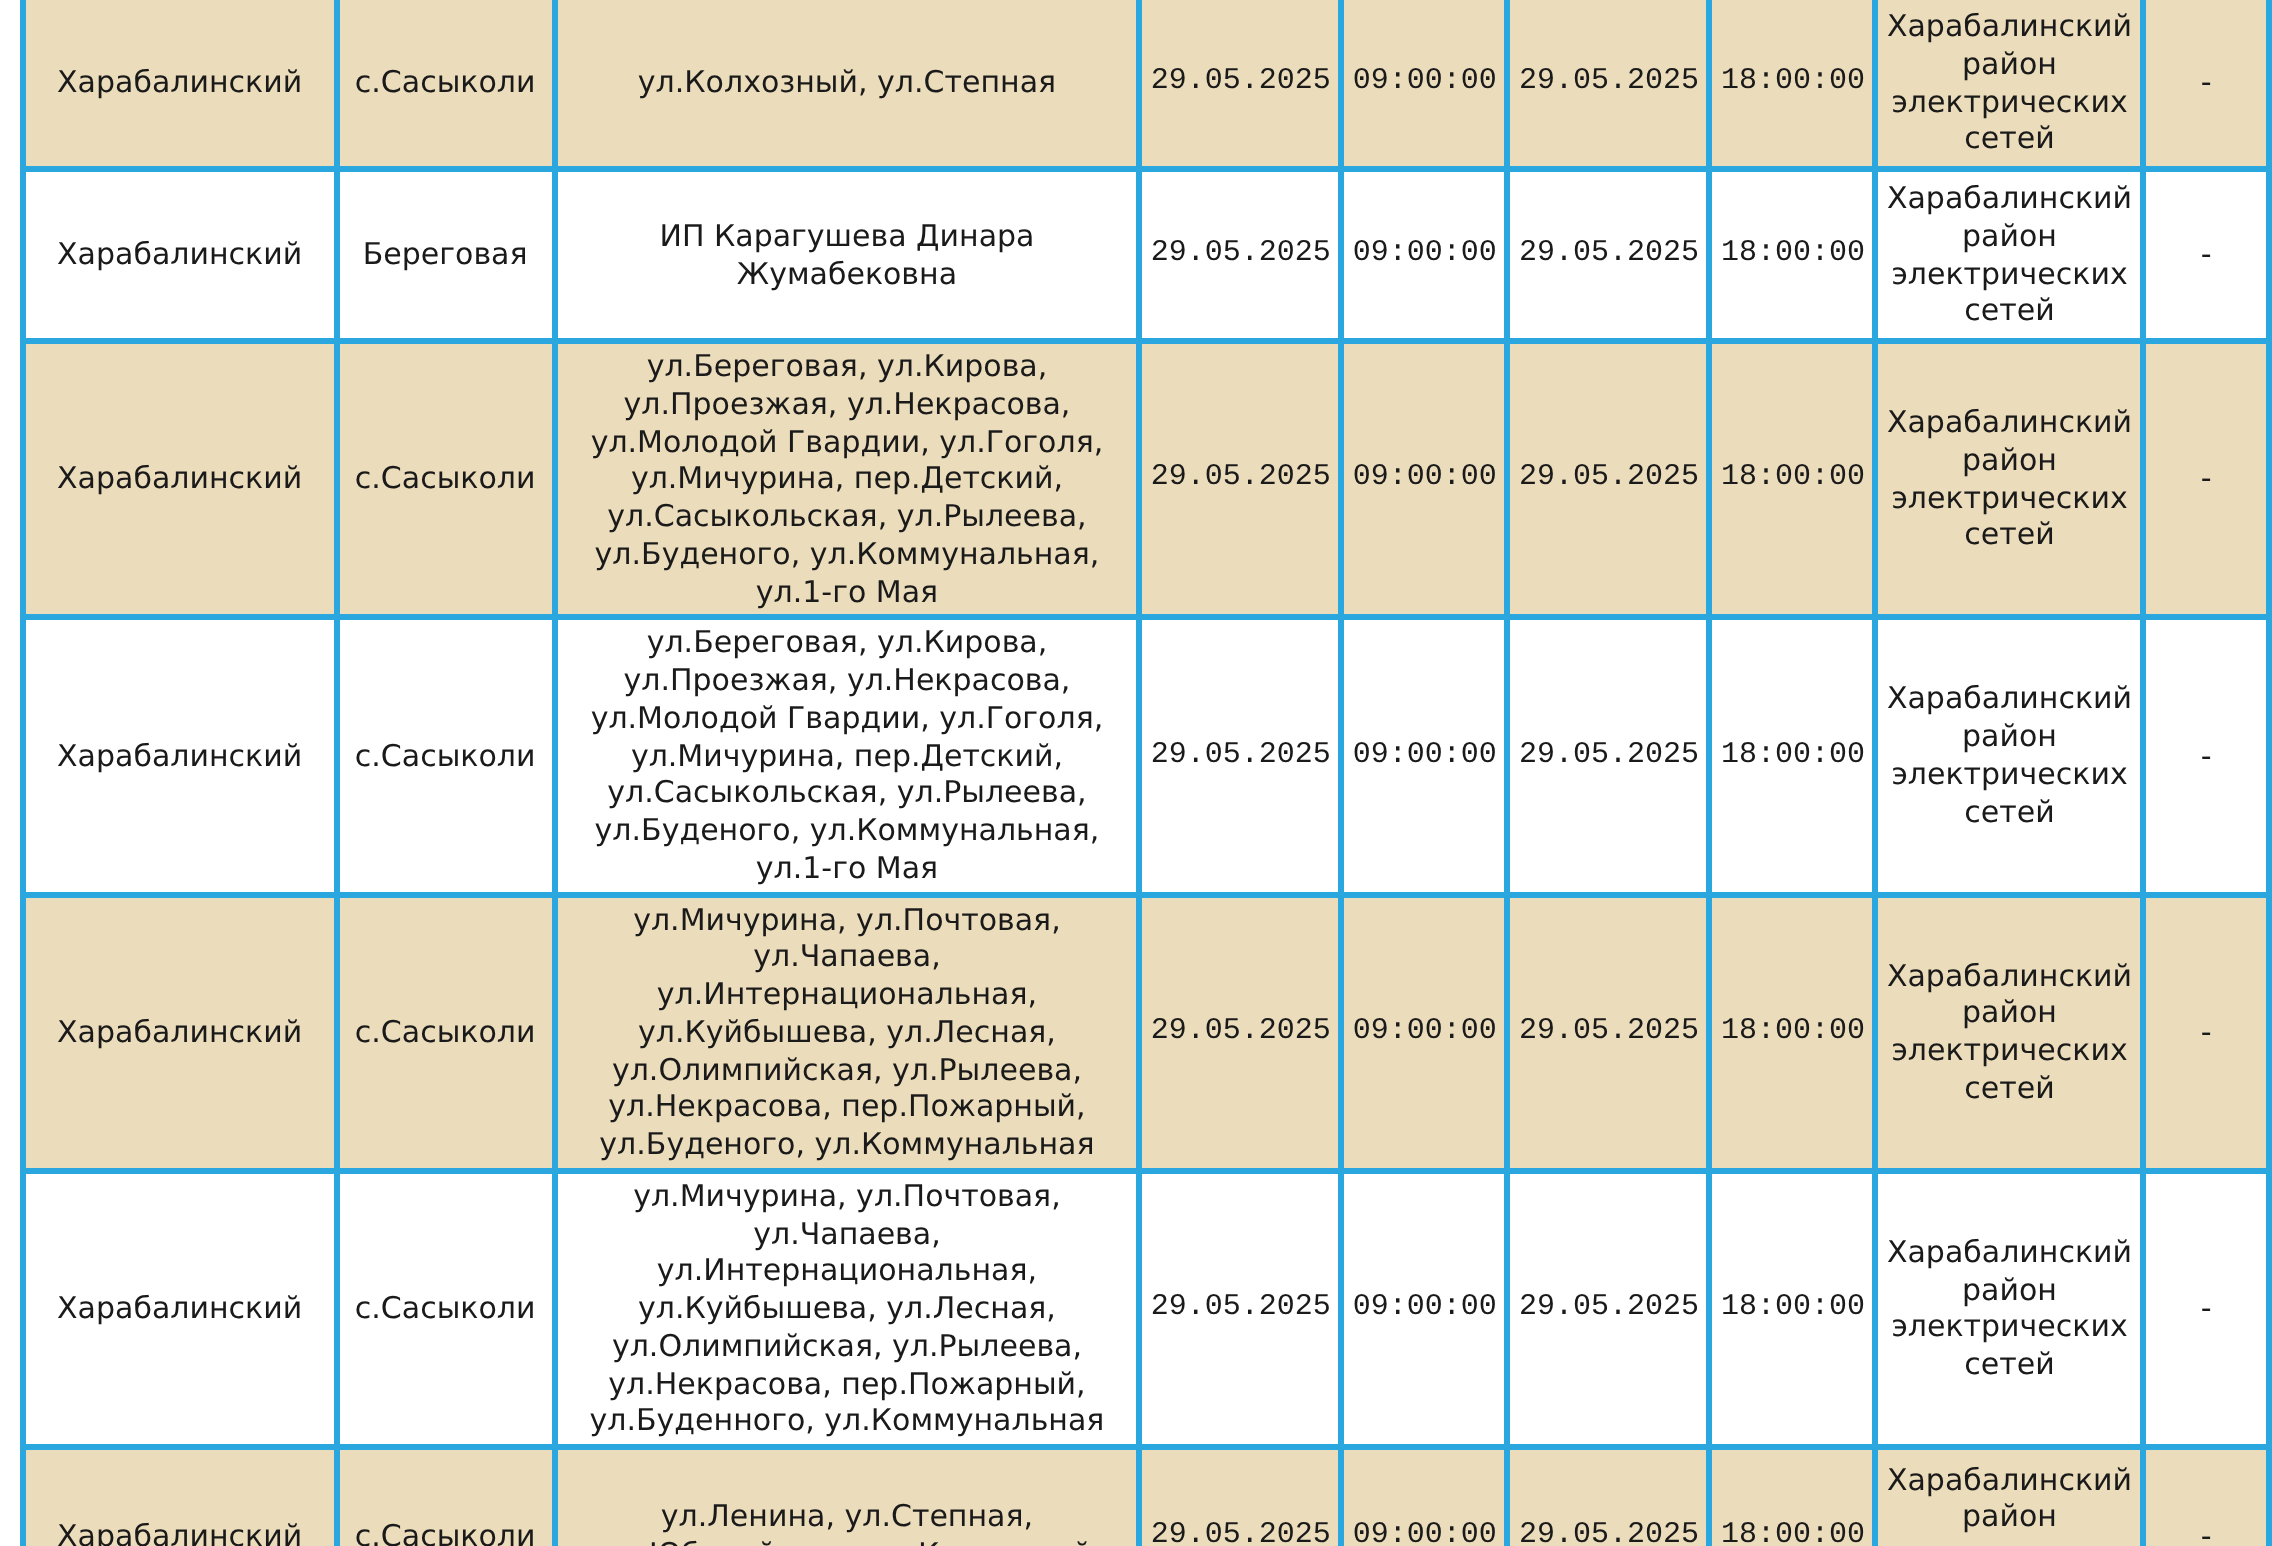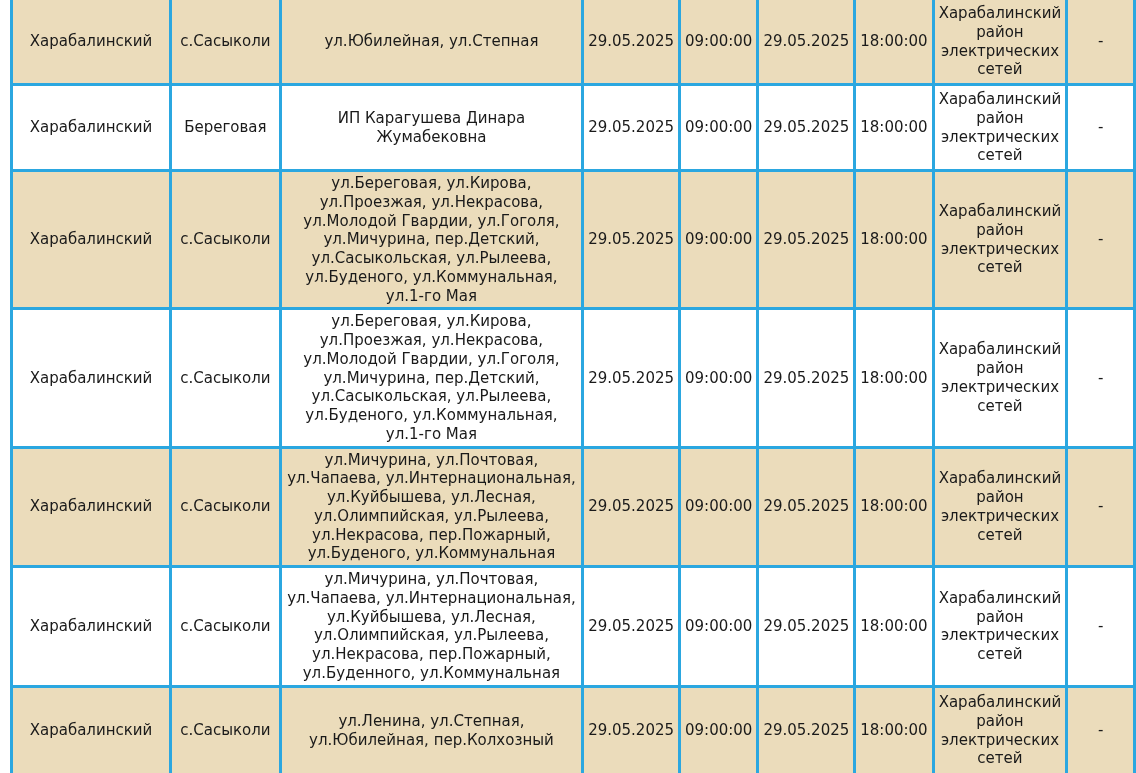--- a/index.html
+++ b/index.html
@@ -34,21 +34,21 @@
     line-height: 1.25;
     overflow: hidden;
   }
   table.outage tr:nth-child(odd) td { background: var(--row-shaded, #ebdcbb); }
   table.outage tr:nth-child(even) td { background: var(--row-white, #ffffff); }
   table.outage tr:nth-child(1), table.outage tr:nth-child(2) { height: 86px; }
   table.outage tr:nth-child(3), table.outage tr:nth-child(4),
   table.outage tr:nth-child(5), table.outage tr:nth-child(6) { height: 105px; }
   table.outage tr:nth-child(7) { height: 89px; }
   table.outage tr:nth-child(8) { height: 88px; }
-  td.nowrap { white-space: nowrap; padding: 2px 1px; }
+  td.nowrap { white-space: nowrap; padding: 2px 1px; font-family: Liberation Mono, monospace; }
   td.extra-cell { text-align: left; padding: 2px 0 2px 2px; }
 </style>
 </head>
 <body>
 
 <div class="viewport">
   <table class="outage">
     <colgroup>
       <col style="width:175px">
       <col style="width:115px">
@@ -57,21 +57,21 @@
       <col style="width:76px">
       <col style="width:93px">
       <col style="width:75px">
       <col style="width:127px">
       <col style="width:100px">
     </colgroup>
     <tbody id="table-body">
         <tr>
           <td>Харабалинский</td>
           <td>с.Сасыколи</td>
-          <td>ул.Юбилейная, ул.Степная</td>
+          <td>ул.Колхозный, ул.Степная</td>
           <td class="nowrap">29.05.2025</td>
           <td class="nowrap">09:00:00</td>
           <td class="nowrap">29.05.2025</td>
           <td class="nowrap">18:00:00</td>
           <td>Харабалинский район электрических сетей</td>
           <td class="extra-cell">-</td>
         </tr>
         <tr>
           <td>Харабалинский</td>
           <td>Береговая</td>

